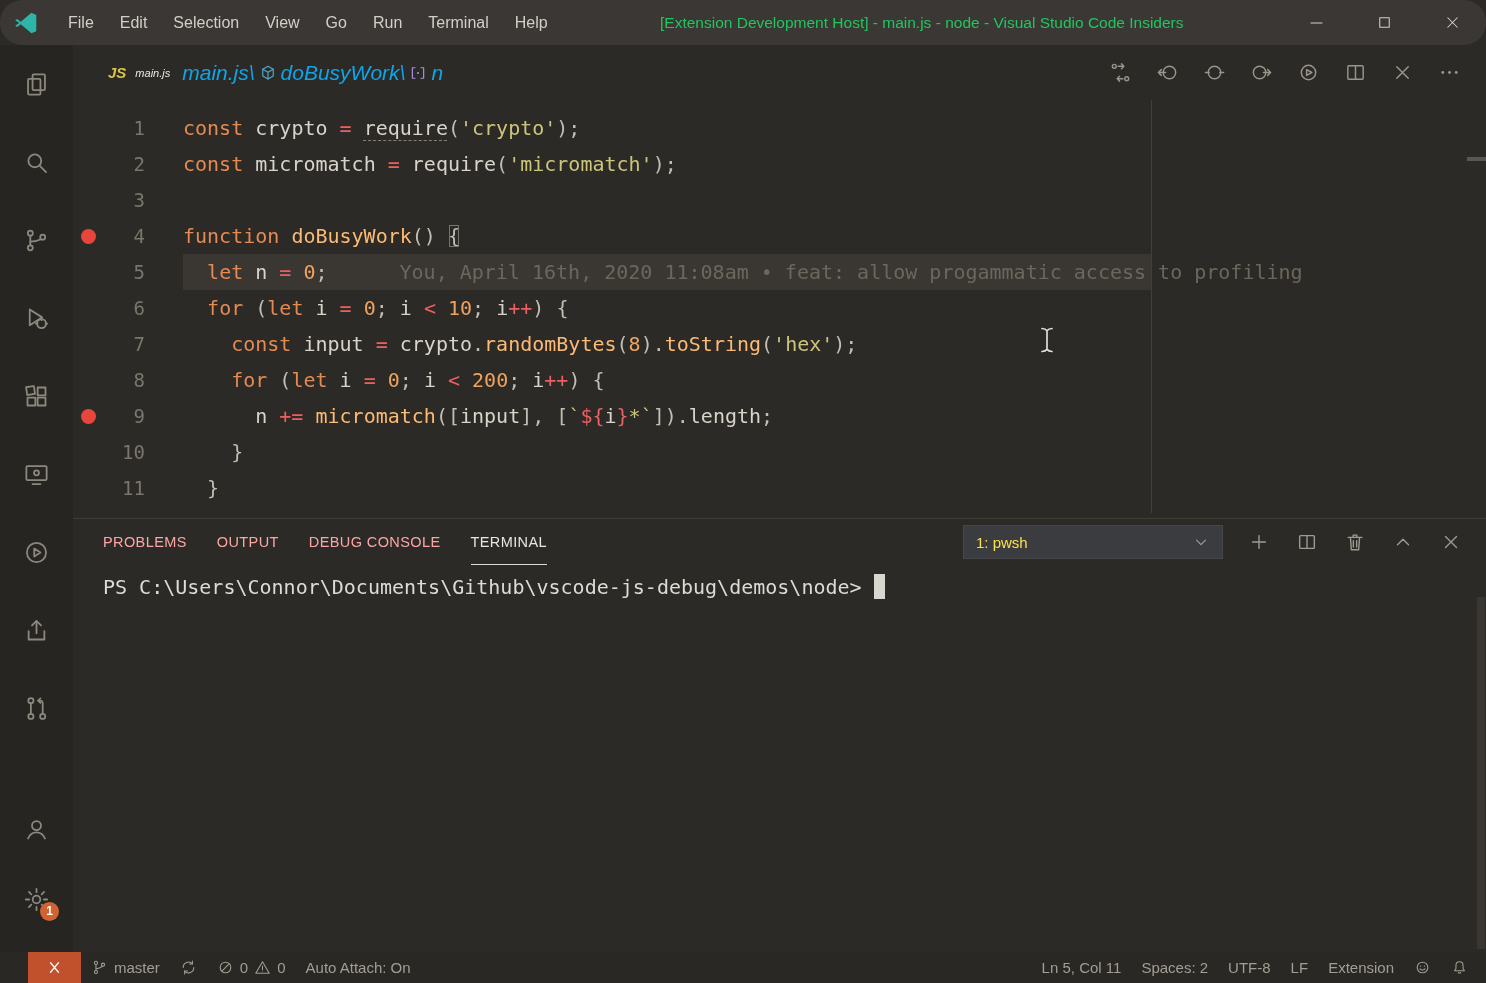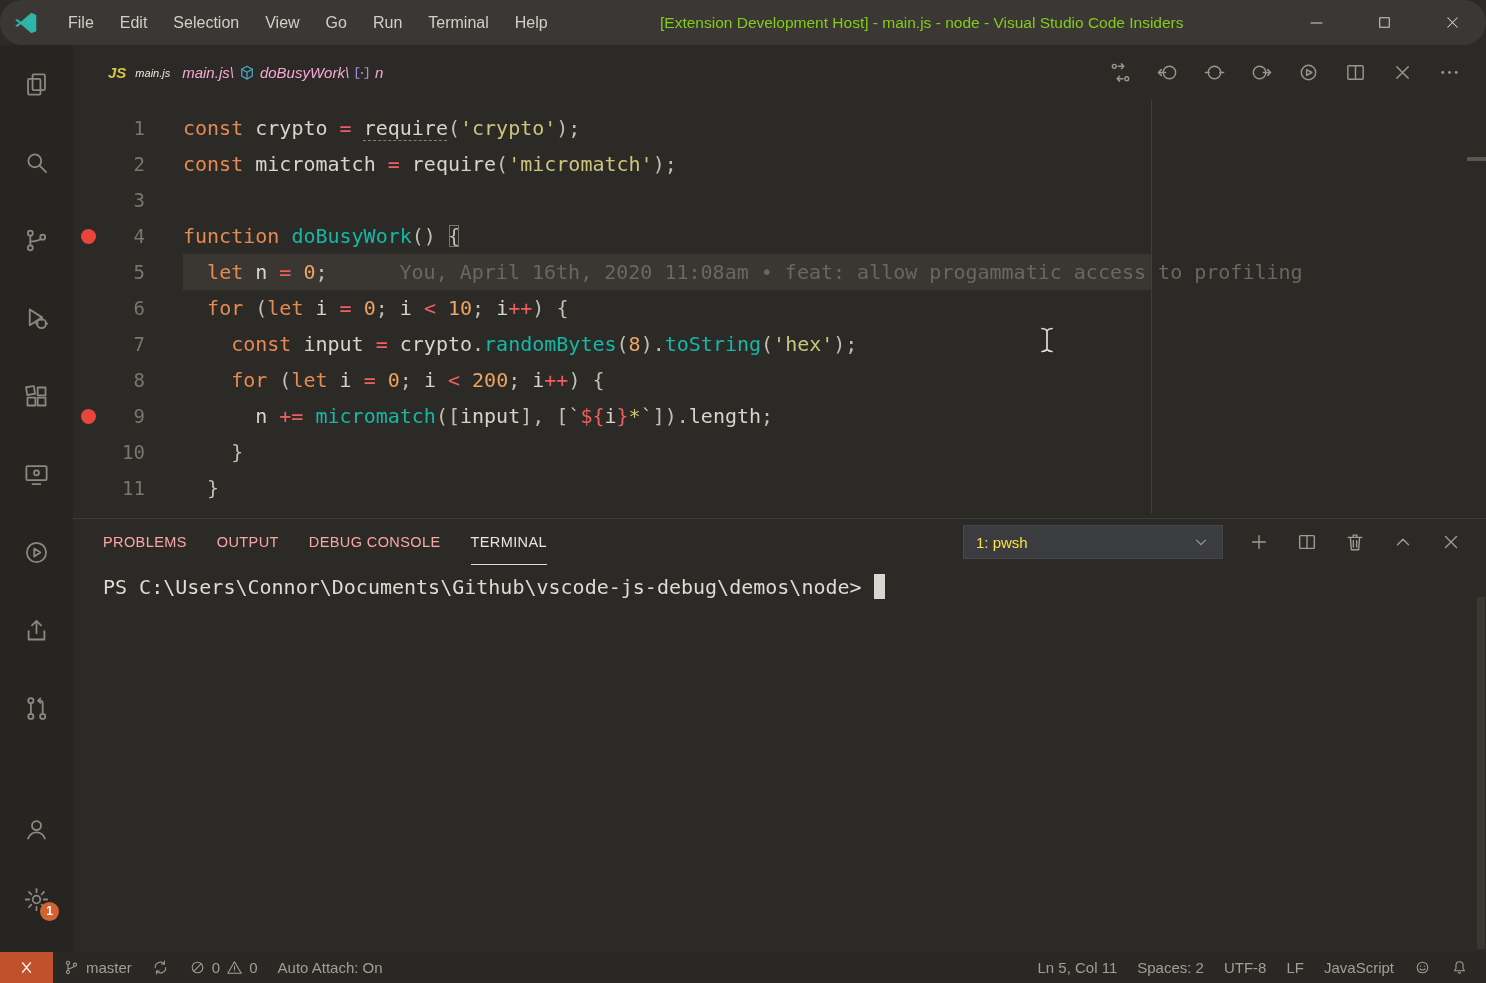--- a/index.html
+++ b/index.html
@@ -11,21 +11,21 @@
     display:flex; flex-direction:column;
     position:relative;
   }
   svg.ic { stroke:currentColor; fill:none; stroke-width:1.6; stroke-linecap:round; stroke-linejoin:round; display:block; }
 
   
   .titlebar { height:45px; background:#3a3734; display:flex; align-items:center; flex:none; position:relative;border-radius:22px; }
   .logo { width:26px; height:26px; margin:0 16px 0 13px; color:#2fb4aa; }
   .menu-bar { display:flex; font-size:16px; color:#d2cfc8; height:100%; align-items:center; }
   .menu-item { padding:0 13px; height:100%; display:flex; align-items:center; cursor:default; }
-  .title-text { position:absolute; left:660px; top:0; line-height:45px; font-size:15.5px; color:#84cc16; white-space:nowrap; }
+  .title-text { position:absolute; left:660px; top:0; line-height:45px; font-size:15.5px; color:#22c55e; white-space:nowrap; }
   .win-controls { margin-left:auto; display:flex; height:100%; }
   .win-btn { width:68px; height:100%; display:flex; align-items:center; justify-content:center; color:#d5d2cb; }
   .win-btn .ic { width:19px; height:19px; stroke-width:1.3; }
 
   
   .main { flex:1; display:flex; min-height:0; }
   .activitybar { width:73px; background:#272522; display:flex; flex-direction:column; align-items:center; flex:none; }
   .ab-item { width:73px; height:78px; display:flex; align-items:center; justify-content:center; color:#8d887e; position:relative; }
   .ab-item .ic { width:27px; height:27px; }
   .ab-bottom { margin-top:auto; margin-bottom:18px; }
@@ -34,21 +34,21 @@
   .badge { position:absolute; right:-9px; bottom:-8px; background:#d2622f; color:#fff; width:19px; height:19px; border-radius:50%;
            font-size:12px; display:flex; align-items:center; justify-content:center; font-weight:bold; }
 
   .editor-col { flex:1; display:flex; flex-direction:column; min-width:0; position:relative; }
 
   
   .editor-section { height:474px; flex:none; position:relative; border-bottom:1px solid #3f3b36; }
   .editor-header { height:55px; display:flex; align-items:center; padding-left:35px; }
   .js-badge { color:#d9c34b; font-weight:bold; font-size:15px; margin-right:9px; font-style:italic; }
   .file-name { font-style:italic; font-size:11px; color:#ecead f; color:#eceade; margin-right:12px; }
-  .breadcrumb { display:flex; align-items:flex-start; font-style:italic; font-size:15px; color:#f9a8d4; gap:4px; }
+  .breadcrumb { display:flex; align-items:flex-start; font-style:italic; font-size:21px; color:#0ea5e9; gap:4px; }
   .bc-seg { display:flex; align-items:center; gap:4px; }
   .bc-seg .ic { width:18px; height:18px; }
   .bc-fn { color:#4fa8c9; }
   .bc-var { color:#a98fe0; }
   .editor-actions { margin-left:auto; display:flex; align-items:center; gap:13px; padding-right:20px; color:#9a958b; }
   .ed-action { width:34px; height:34px; display:flex; align-items:center; justify-content:center; }
   .ed-action .ic { width:23px; height:23px; stroke-width:1.5; }
 
   
   .code-area { position:relative; height:419px; padding-top:10px;
@@ -59,21 +59,21 @@
   .bp-col { width:30px; display:flex; align-items:center; justify-content:center; }
   .bp-dot { width:15px; height:15px; border-radius:50%; background:#e8463c; }
   .lnum { width:42px; text-align:right; color:#7b766b; font-size:19px; }
   .gut-spacer { width:38px; }
   .line-content { flex:1; }
   .code-line.active .line-content { background:linear-gradient(90deg,#3a3733 0,#3a3733 968px,transparent 968px); }
   .tk-k { color:#e78a51; }
   .tk-r { color:#ef5f5f; }
   .tk-s { color:#cdc57c; }
   .tk-n { color:#efa35f; }
-  .tk-f { color:#14b8a6; }
+  .tk-f { color:#fdba74; }
   .tk-v { color:#d8d4c9; }
   .tk-p { color:#c2beb3; }
   .tk-u { color:#d8d4c9; text-decoration:underline dashed #847f75 1px; text-underline-offset:5px; }
   .tk-bm { color:#c2beb3; outline:1px solid #79746a; outline-offset:-2px; }
   .blame { color:#6c675c; padding-left:72px; }
   .scroll-marker { position:absolute; top:112px; right:0; width:19px; height:4px; background:#5b564e; }
   .ibeam { position:absolute; left:966px; top:281px; pointer-events:none; }
 
   
   .panel { flex:1; position:relative; min-height:0; }
@@ -88,21 +88,21 @@
   .terminal-select .ic { width:18px; height:18px; margin-left:auto; color:#a09b91; }
   .panel-actions { display:flex; align-items:center; gap:14px; color:#a09b91; }
   .panel-action { width:34px; height:34px; display:flex; align-items:center; justify-content:center; }
   .panel-action .ic { width:22px; height:22px; stroke-width:1.5; }
   .terminal-body { padding:9px 0 0 30px; font-family:"DejaVu Sans Mono", monospace; font-size:20px; color:#dedbd4; }
   .prompt-line { display:flex; align-items:center; white-space:pre; }
   .cursor-block { width:11px; height:25px; background:#d9d6cf; margin-left:12px; }
   .terminal-scrollbar { position:absolute; right:1px; top:78px; bottom:3px; width:8px; background:#3a3733; }
 
   
-  .statusbar { height:31px; background:#2a2825; display:flex; align-items:center; flex:none; font-size:15px; color:#a39e93; }
+  .statusbar { height:31px; background:#2a2825; display:flex; align-items:center; flex:none; font-size:15px; color:#a39e93;padding-left:28px; }
   .sb-item { display:flex; align-items:center; gap:6px; padding:0 10px; height:100%; white-space:nowrap; }
   .sb-item .ic { width:17px; height:17px; stroke-width:1.5; }
   .sb-remote { background:#c1502c; color:#f3efe9; width:53px; justify-content:center; padding:0; }
   .sb-remote .ic { width:19px; height:19px; stroke-width:1.8; }
   .sb-right { margin-left:auto; display:flex; height:100%; align-items:center; padding-right:8px; }
   .hidden-defs { position:absolute; width:0; height:0; overflow:hidden; }
 </style>
 </head>
 <body>
 
@@ -560,21 +560,21 @@
       <div class="sb-item">
         <span>Spaces: 2</span>
       </div>
       <div class="sb-item">
         <span>UTF-8</span>
       </div>
       <div class="sb-item">
         <span>LF</span>
       </div>
       <div class="sb-item">
-        <span>JavaScript</span>
+        <span>Extension</span>
       </div>
       <div class="sb-item">
         <svg class="ic">
           <use href="#ic-smiley"></use>
         </svg>
       </div>
       <div class="sb-item">
         <svg class="ic">
           <use href="#ic-bell"></use>
         </svg>

